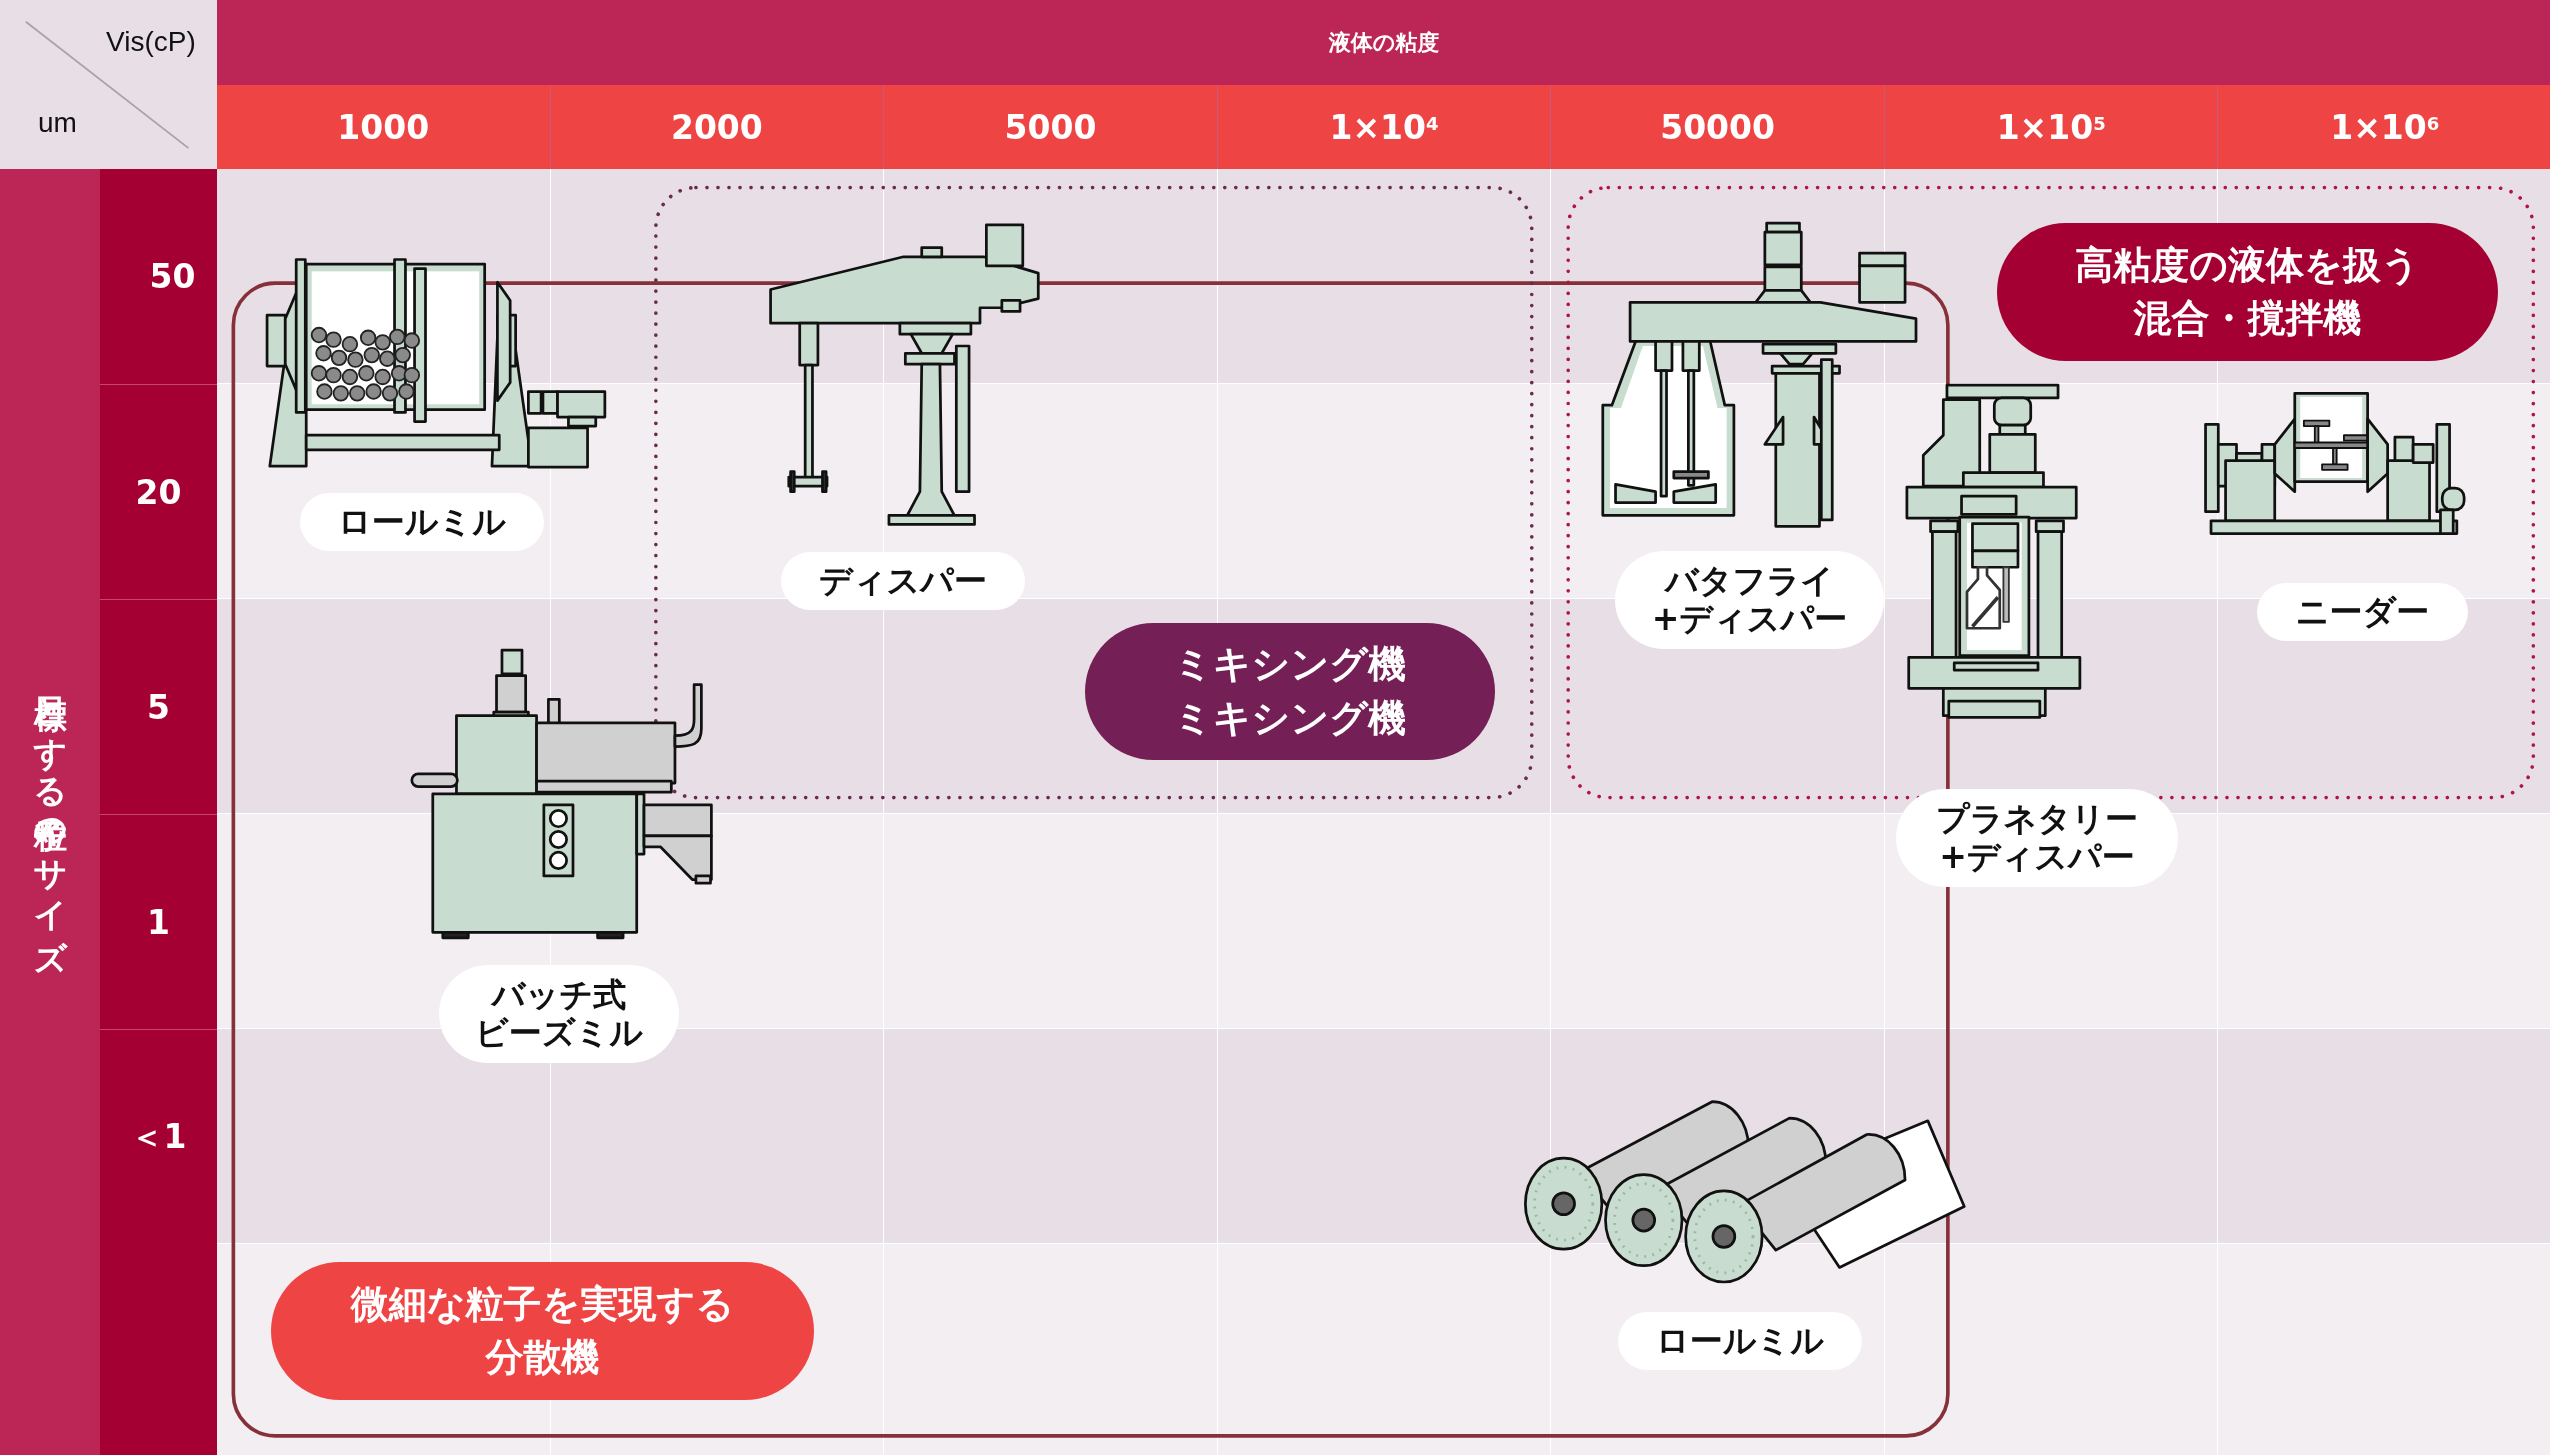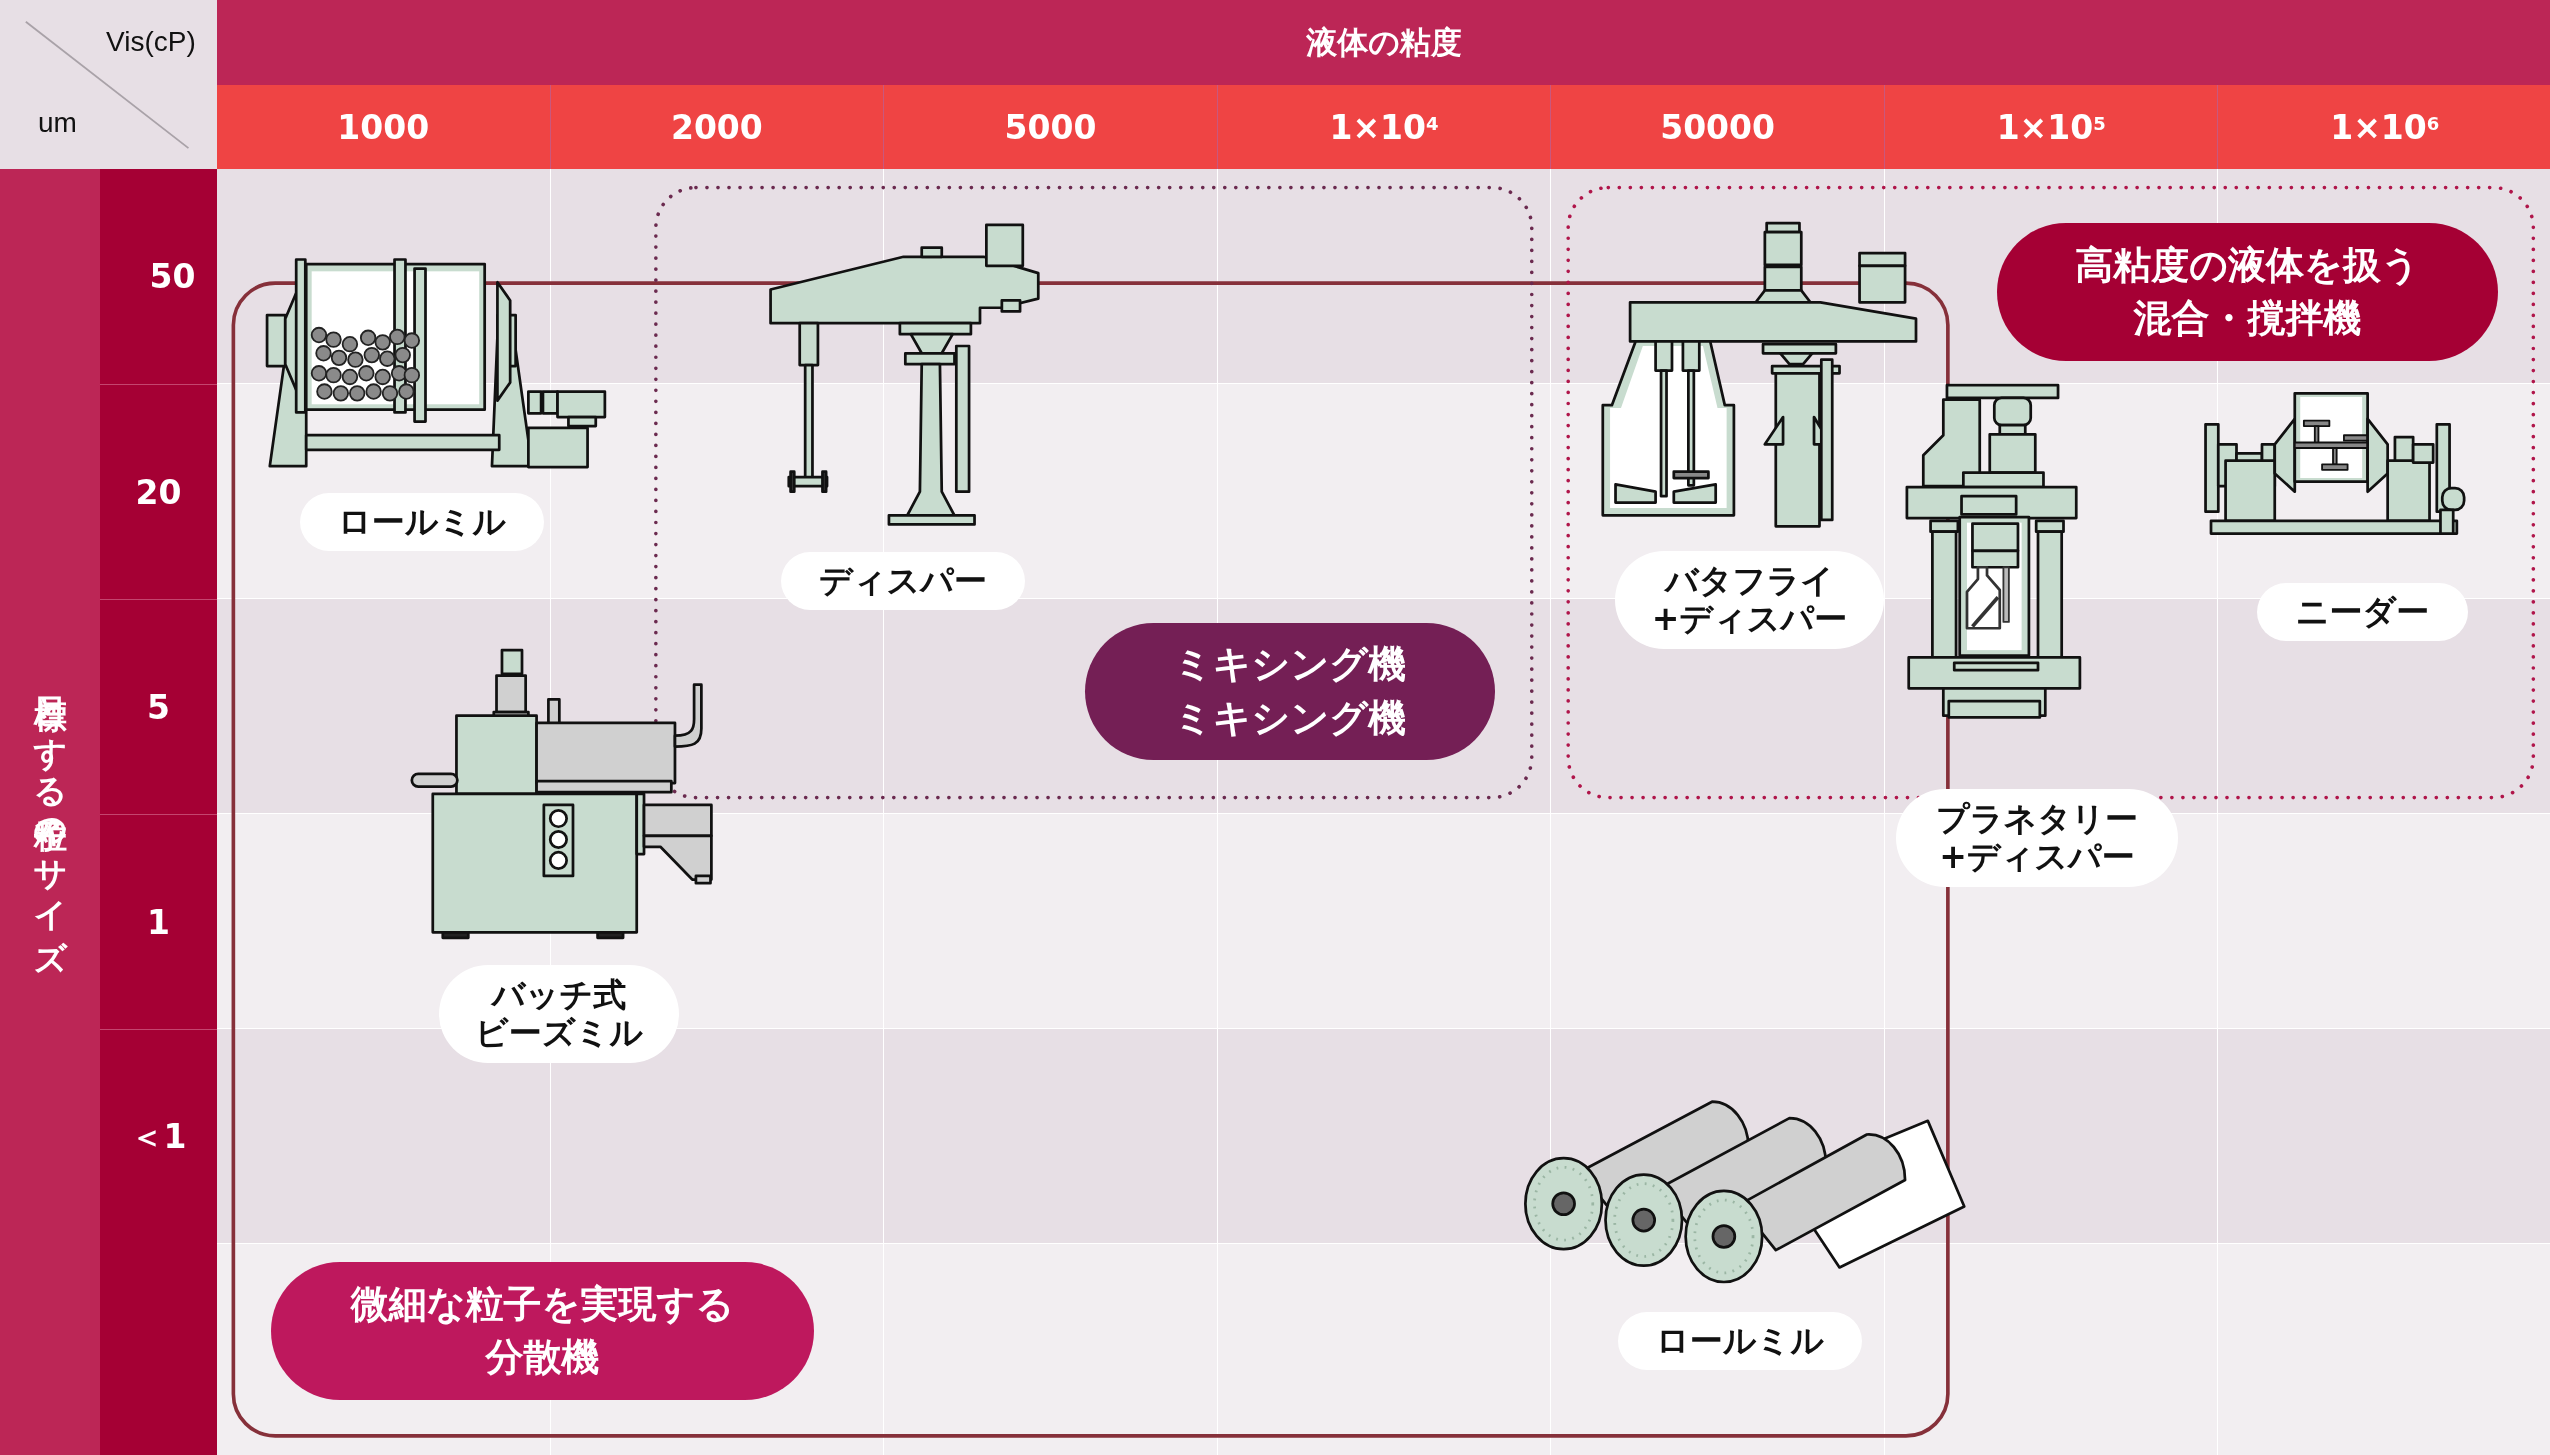--- a/index.html
+++ b/index.html
@@ -6,21 +6,21 @@
   body { width: 2550px; height: 1455px; position: relative; overflow: hidden; background: #f2eef1;
          font-family: "DejaVu Sans", "Liberation Sans", sans-serif; }
   .abs { position: absolute; }
   
   #corner { left: 0; top: 0; width: 217px; height: 169px; background: #e7dfe5; }
   #corner .vis { position: absolute; left: 91px; top: 25.5px; font-size: 28px; color: #111; font-family: "Liberation Sans", sans-serif; margin-left: 15px; }
   #corner .um { position: absolute; left: 38px; top: 107px; font-size: 28px; color: #111; font-family: "Liberation Sans", sans-serif; }
   #corner svg { position: absolute; left: 0; top: 0; }
   
   #head-top { left: 217px; top: 0; width: 2334px; height: 85px; background: #bc2656; color: #fff;
-              display: flex; align-items: center; justify-content: center; font-size: 31px; font-weight: bold; }
+              display: flex; align-items: center; justify-content: center; font-size: 22px; font-weight: bold; }
   #head-cols { left: 217px; top: 85px; width: 2334px; height: 85px; display: flex; background: #ef4444; }
   .hcol { flex: 1; display: flex; align-items: center; justify-content: center; color: #fff; font-size: 33px; font-weight: bold;
           border-left: 1.8px solid #c9577e; box-sizing: border-box; }
   .hcol:first-child { border-left: none; }
   .hcol sup { font-size: 18px; position: relative; top: -3.6px; }
   
   #left-title { left: 0; top: 169px; width: 100px; height: 1286px; background: #bc2656; color: #fff;
                 display: flex; align-items: center; justify-content: center; }
   #left-title span { writing-mode: vertical-rl; font-size: 33px; font-weight: bold; letter-spacing: 1.8px; }
   #left-rows { left: 100px; top: 169px; width: 117px; height: 1286px; background: #a50034; }
@@ -371,21 +371,21 @@
   <span>プラネタリー</span>
     <span>+ディスパー</span>
 </div>
 <div class="pill" style="left:2257px; top:575px; width:211px; height:58px;margin-top:8px;">
   <span>ニーダー</span>
 </div>
 <div class="pill" style="left:1618px; top:1312px; width:244px; height:58px;">
   <span>ロールミル</span>
 </div>
 
-<div class="badge" style="left:271px; top:1262px; width:543px; height:138px; background:#be185d;">
+<div class="badge" style="left:271px; top:1262px; width:543px; height:138px; background:#ef4444;">
   <span>微細な粒子を実現する</span>
     <span>分散機</span>
 </div>
 <div class="badge" style="left:1085px; top:623px; width:410px; height:137px; background:#741f55;">
   <span>ミキシング機</span>
     <span>ミキシング機</span>
 </div>
 <div class="badge" style="left:1997px; top:223px; width:501px; height:138px; background:#a50034;">
   <span>高粘度の液体を扱う</span>
     <span>混合・撹拌機</span>

